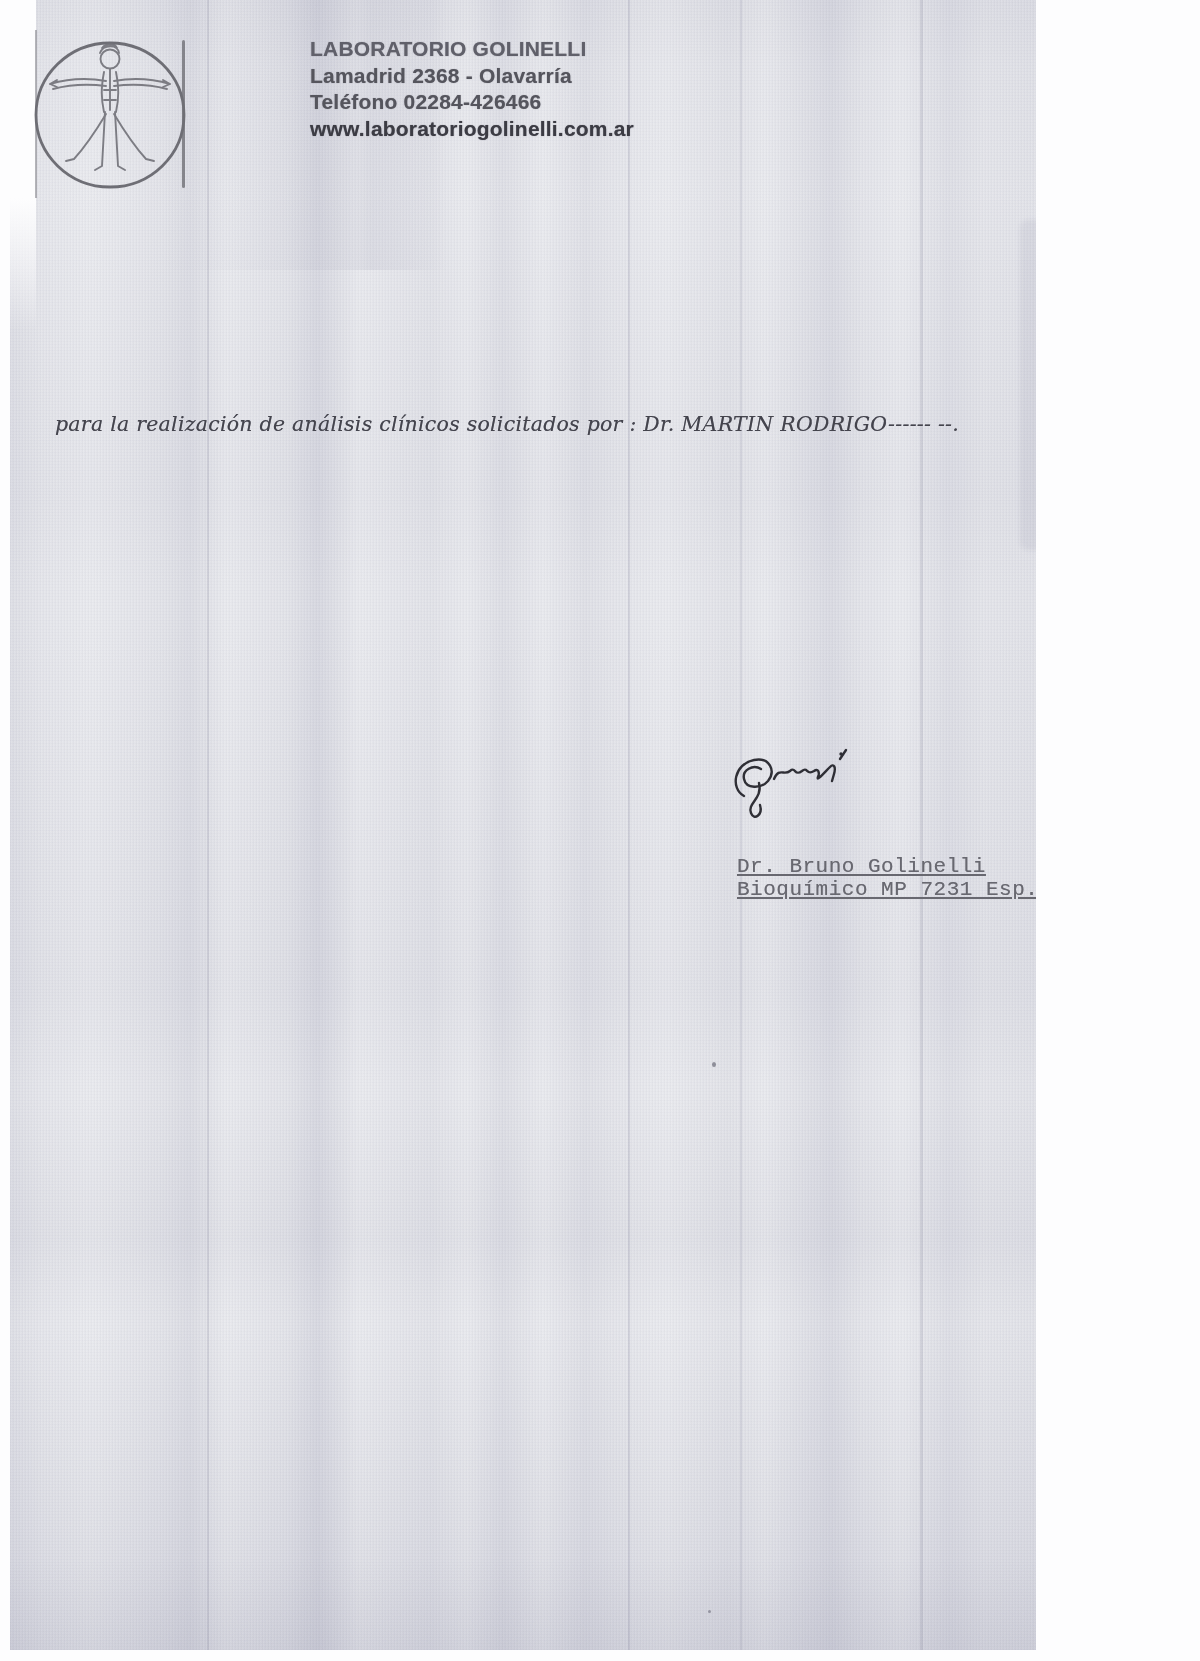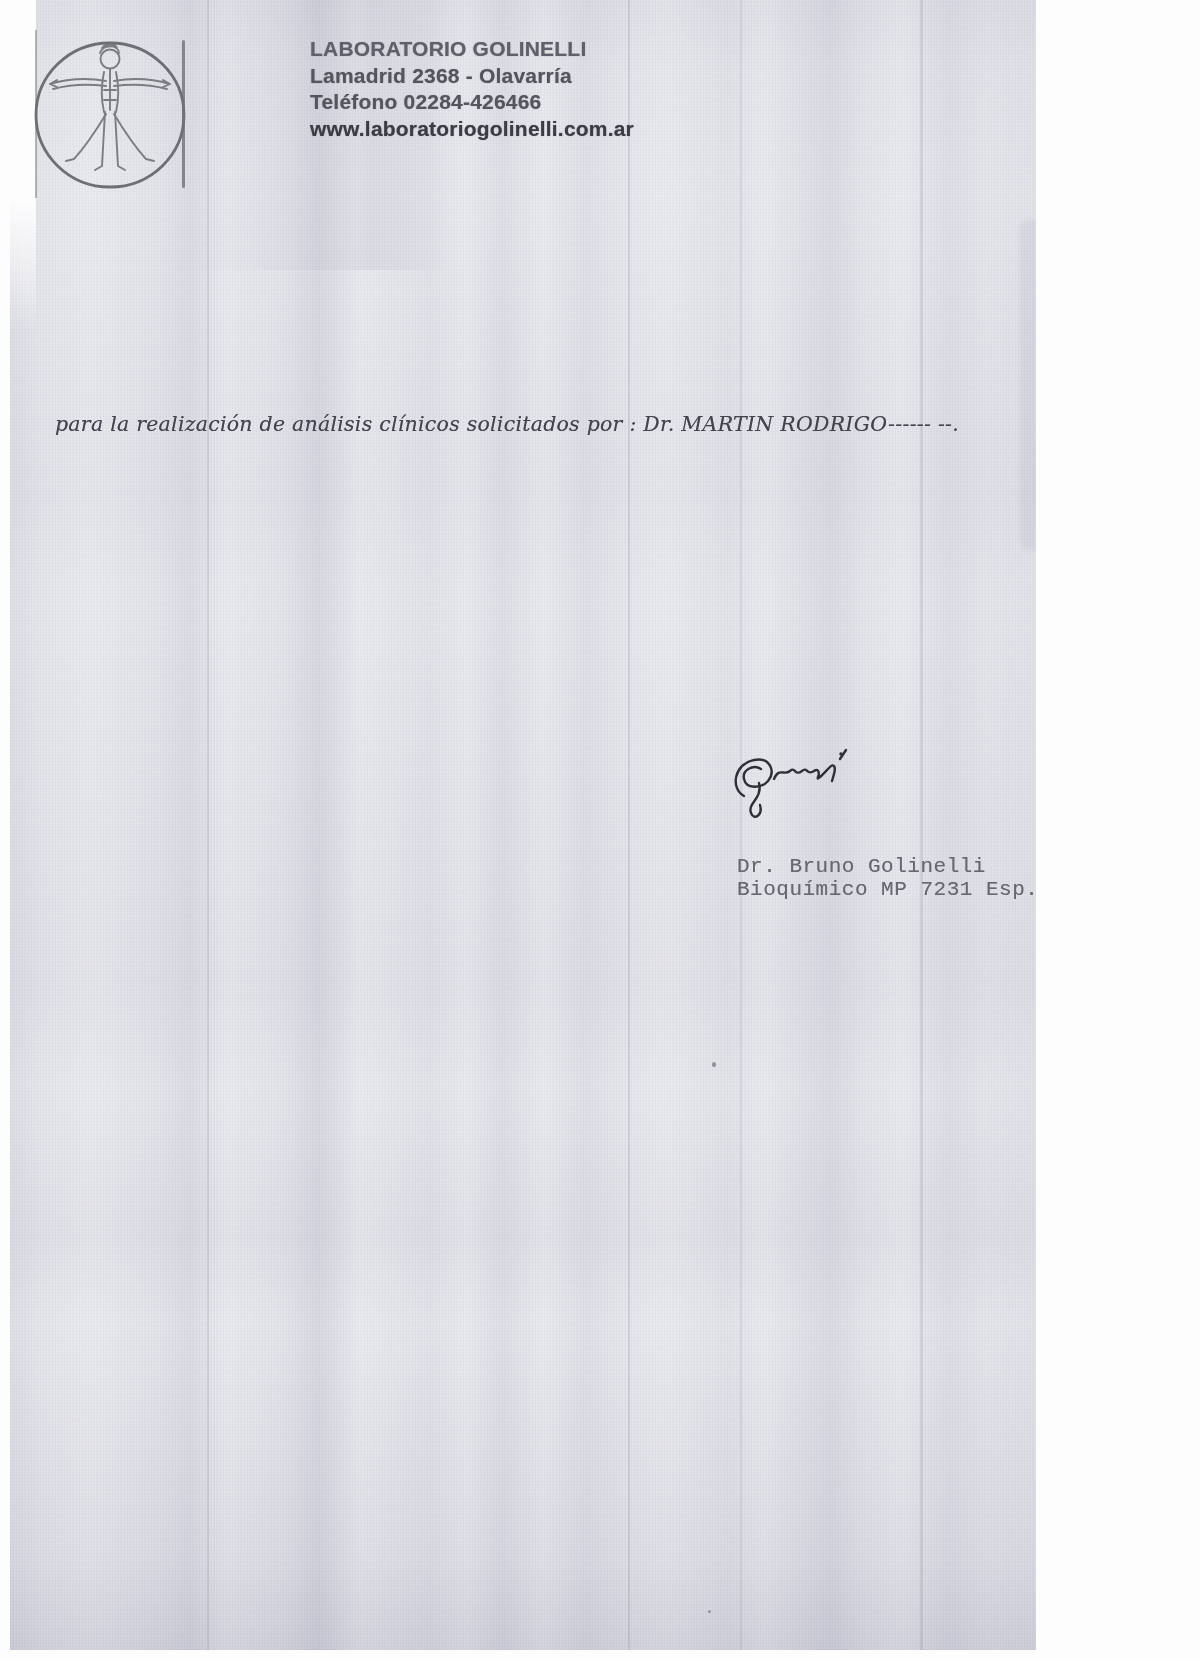--- a/index.html
+++ b/index.html
@@ -66,21 +66,21 @@
     font-size:20.5px;color:#44444d;letter-spacing:.25px;white-space:nowrap;
     text-shadow:0 0 .6px rgba(60,60,75,.5);}
   .l1{top:281px;}
   .l2{top:347px;}
   .l3{top:412px;}
   .l4{top:534px;}
   .sig-box{position:absolute;left:718px;top:744px;width:140px;height:92px;}
   .sig-text{position:absolute;left:727px;
     font-family:"Liberation Mono","DejaVu Sans Mono",monospace;
     font-size:21px;color:#686870;letter-spacing:.5px;white-space:nowrap;
-    text-shadow:0 0 .5px rgba(100,100,110,.5);}
+    text-shadow:0 0 .5px rgba(100,100,110,.5);text-decoration:underline;}
   .sig-name{top:855px;}
   .sig-cred{top:878px;}
   .speck{position:absolute;border-radius:50%;background:rgba(75,75,90,.55);}
   .sp1{left:702px;top:1062px;width:4px;height:5px;}
   .sp2{left:698px;top:1610px;width:3px;height:3px;background:rgba(75,75,90,.45);}
   .bottom-haze{position:absolute;left:0;bottom:0;width:100%;height:90px;
     background:linear-gradient(180deg,transparent,rgba(120,120,148,0.10));}
 </style>
 </head>
 <body>

